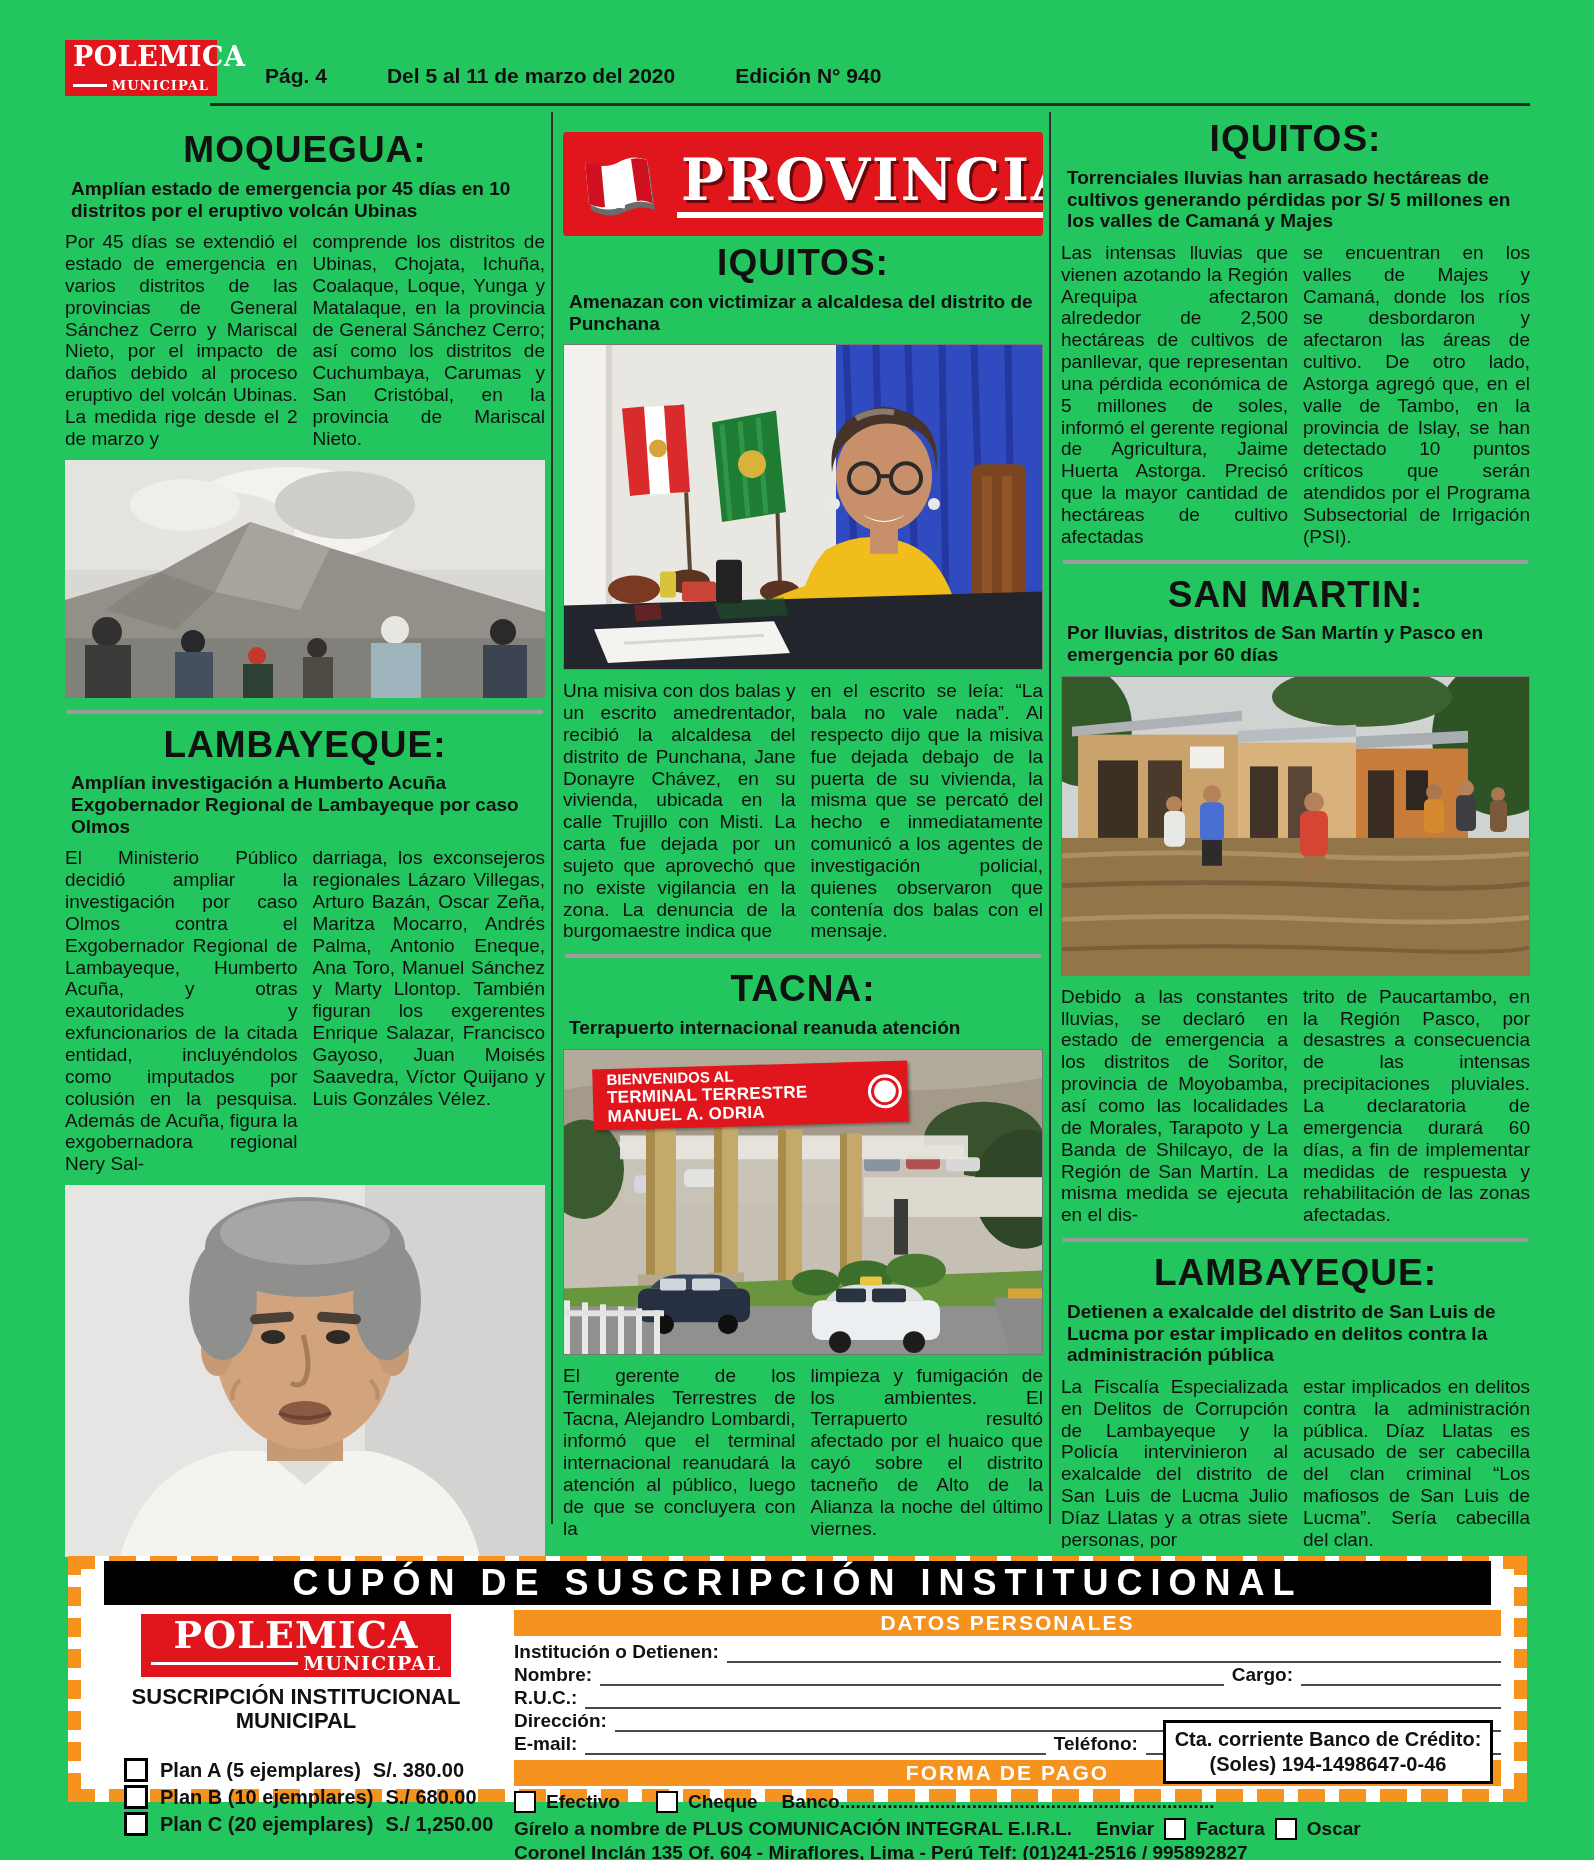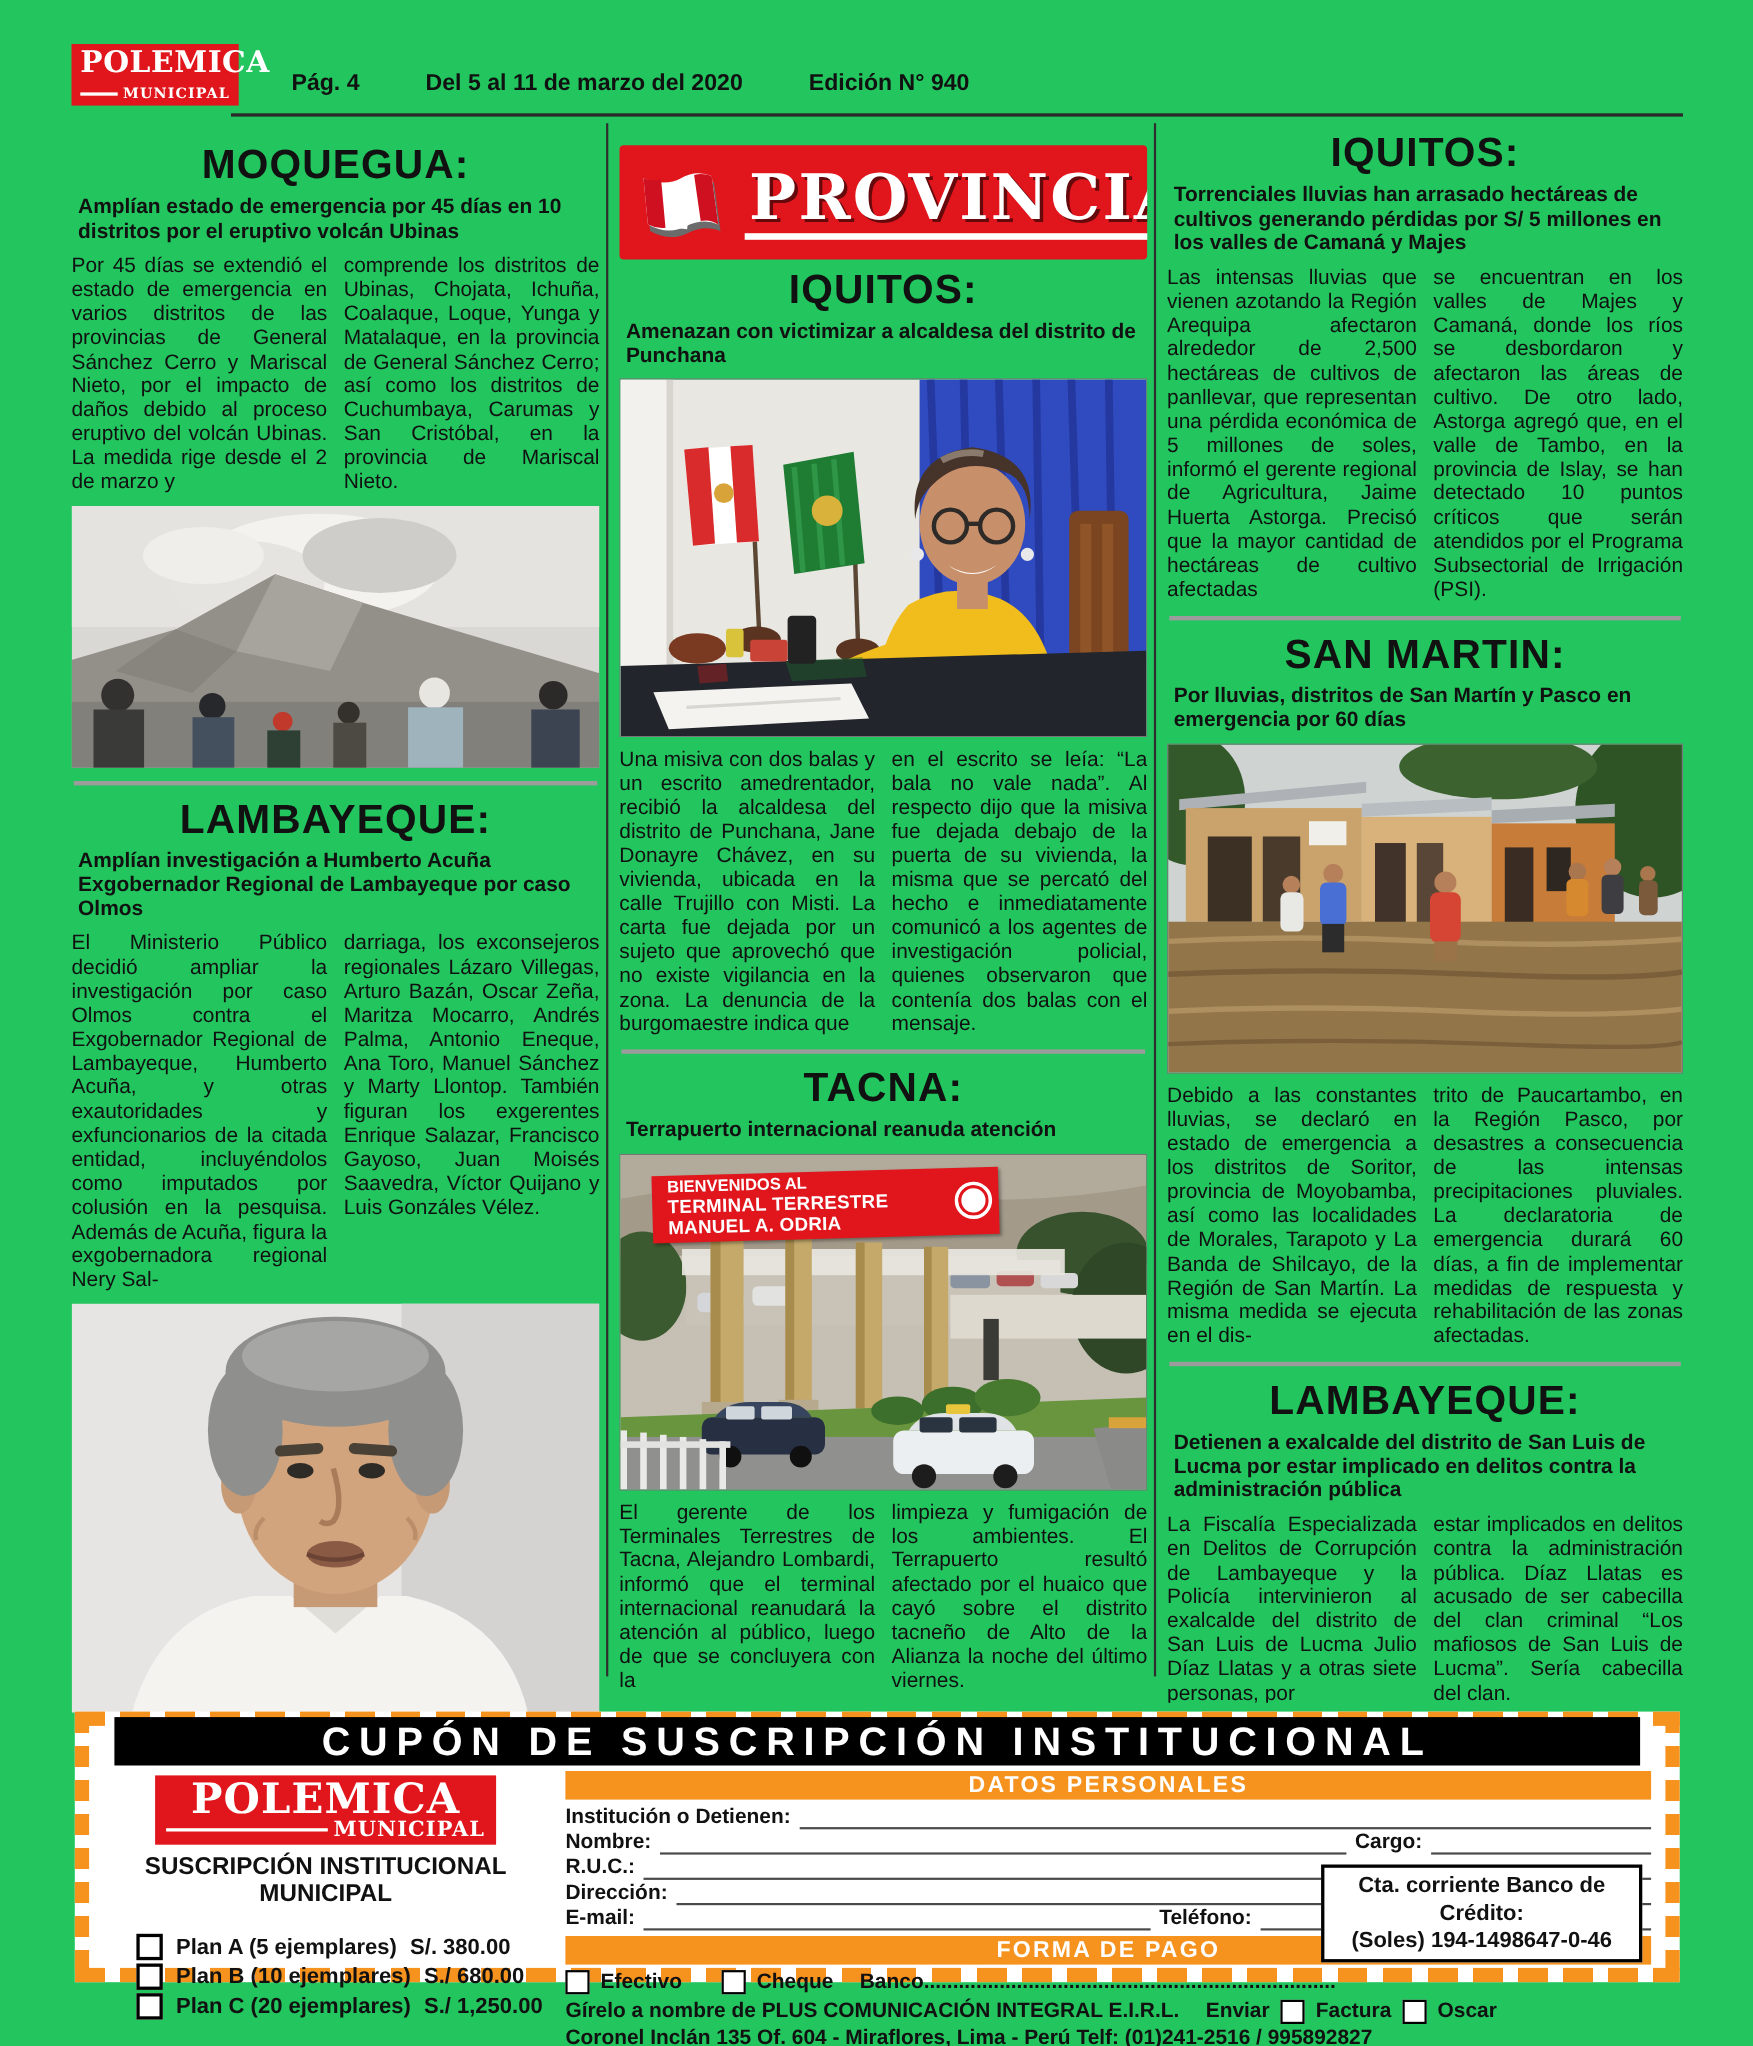--- a/index.html
+++ b/index.html
@@ -75,21 +75,21 @@
   .obar{height:26px;background:var(--orange);color:#fff;font-weight:bold;font-size:21px;letter-spacing:2px;
     display:flex;align-items:center;justify-content:center;margin-bottom:4px;}
   .form-row{display:flex;align-items:flex-end;gap:8px;height:23px;font-weight:bold;font-size:19px;}
   .flabel{white-space:nowrap;}
   .fline{flex:1;border-bottom:2px solid #4a4a4a;height:14px;}
   .fline.short{flex:0 0 200px;}
   .fline.tel{flex:0 0 130px;} .fline.fax{flex:0 0 170px;}
   .pay-row{display:flex;align-items:center;gap:10px;font-weight:bold;font-size:19px;margin-top:5px;max-width:700px;}
   .pay-row .cbx{width:22px;height:22px;border-width:2px;}
   .addr{font-weight:bold;font-size:19px;margin-top:2px;}
-  .cta-box{position:absolute;right:8px;bottom:2px;width:292px;border:3px solid #000;background:#fff;
+  .cta-box{position:absolute;right:8px;bottom:2px;width:330px;border:3px solid #000;background:#fff;
     text-align:center;font-weight:bold;font-size:20px;line-height:1.25;padding:4px 6px;}
 </style>
 </head>
 <body>
 
 <div class="page">
 
   <header class="masthead">
     <div class="mast-logo">
       <div class="l1">POLEMICA</div>

